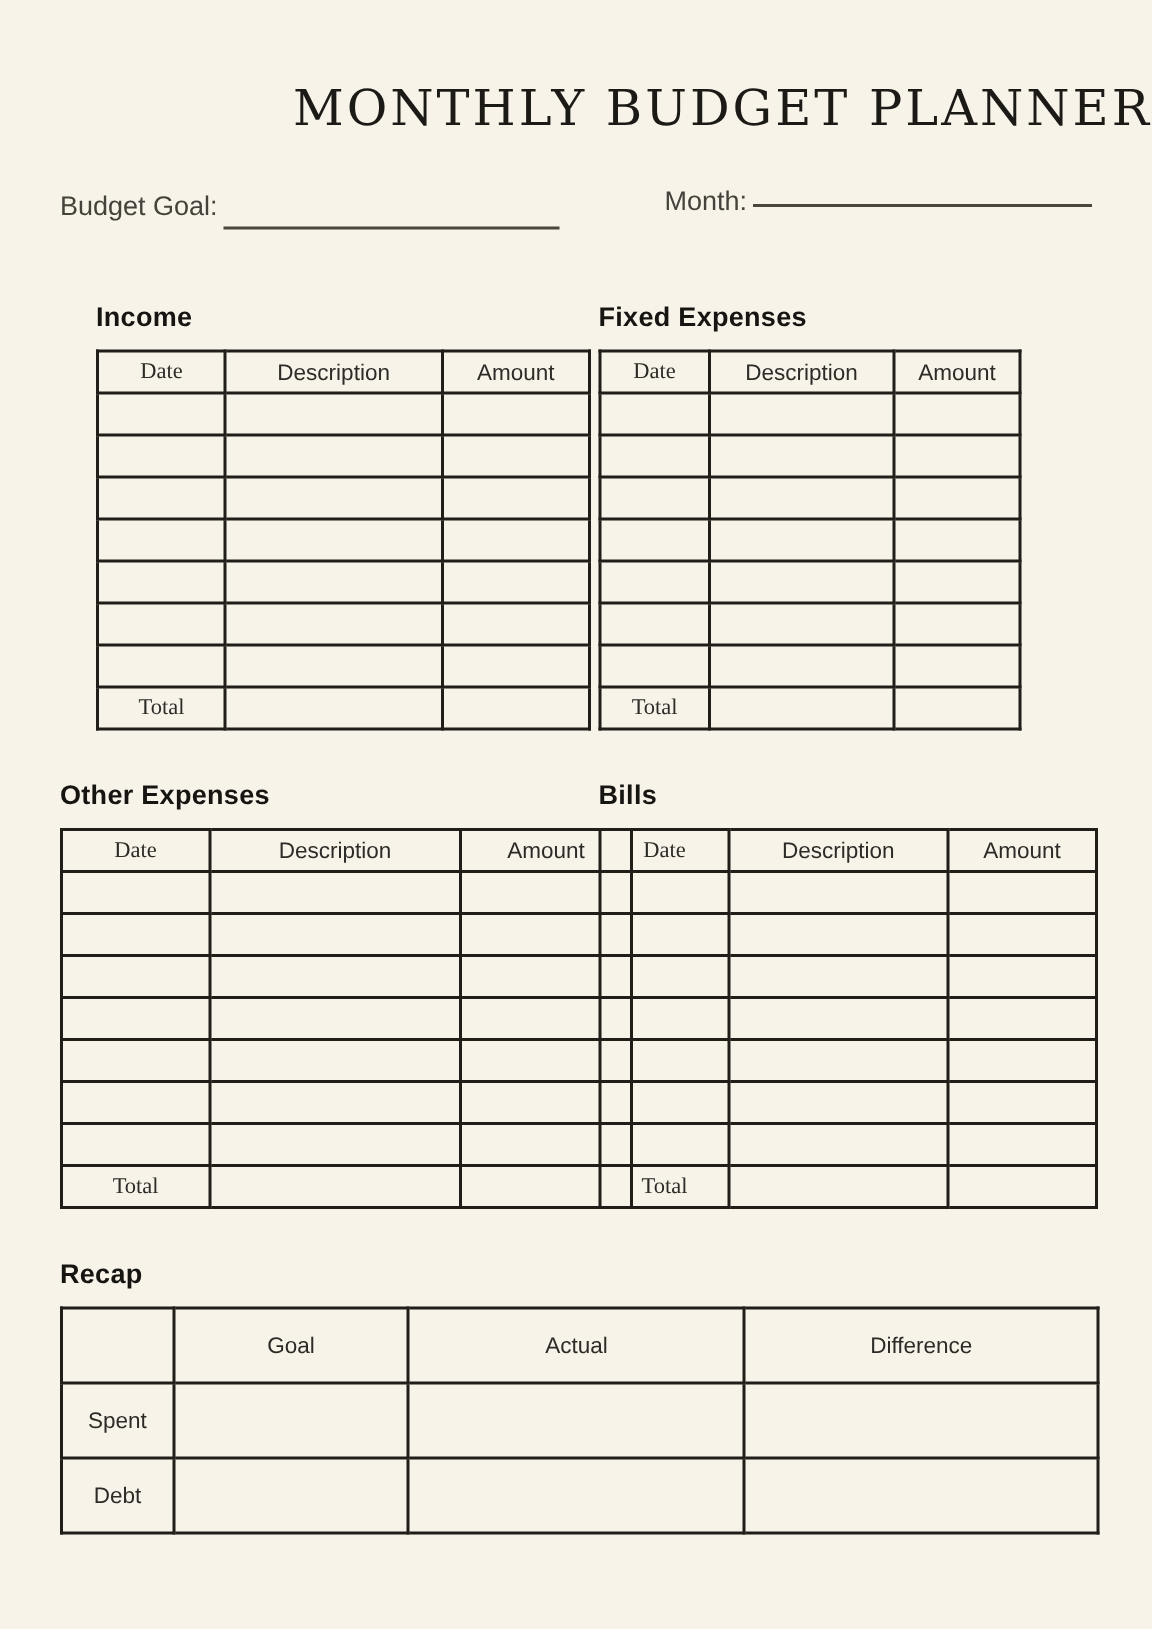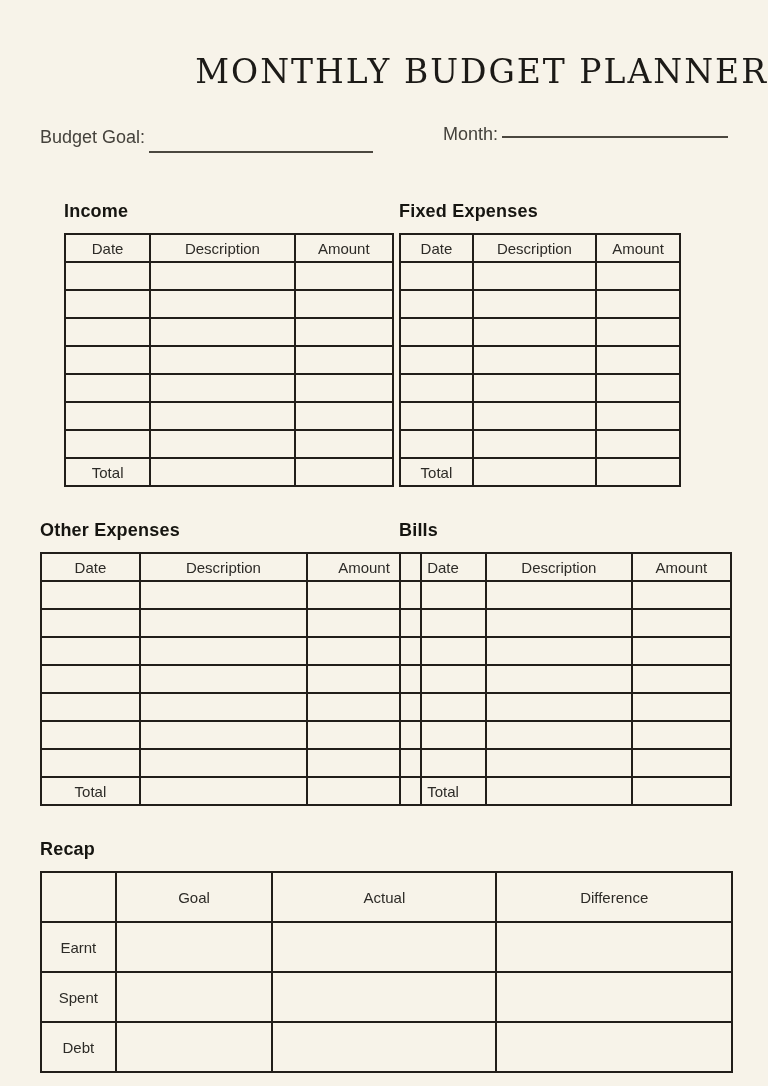--- a/index.html
+++ b/index.html
@@ -78,21 +78,21 @@
   th, td {
     border: 2px solid #211e1a;
     text-align: center;
     vertical-align: middle;
     font-size: 15px;
     font-weight: normal;
     color: #2d2b27;
     overflow: hidden;
   }
   .entry-table th, .entry-table td { height: 28px; }
-  .entry-table .col0 { width: 26%; }
+  .entry-table .col0 { width: 26%; font-family: Liberation Serif, serif; }
   .entry-table .col1 { width: 44%; }
   .entry-table .col2 { width: 30%; }
 
   .recap-table th, .recap-table td { height: 50px; }
   .recap-table .rcol0 { width: 10.8%; }
   .recap-table .rcol1 { width: 22.7%; }
   .recap-table .rcol2 { width: 32.4%; }
   .recap-table .rcol3 { width: 34.1%; }
 </style>
 </head>
@@ -338,26 +338,20 @@
         <thead>
           <tr>
             <th class="rcol0"></th>
             <th class="rcol1">Goal</th>
             <th class="rcol2">Actual</th>
             <th class="rcol3">Difference</th>
           </tr>
         </thead>
         <tbody>
           <tr>
-            <td class="rcol0">Earnt</td>
-            <td class="rcol1"></td>
-            <td class="rcol2"></td>
-            <td class="rcol3"></td>
-          </tr>
-          <tr>
             <td class="rcol0">Spent</td>
             <td class="rcol1"></td>
             <td class="rcol2"></td>
             <td class="rcol3"></td>
           </tr>
           <tr>
             <td class="rcol0">Debt</td>
             <td class="rcol1"></td>
             <td class="rcol2"></td>
             <td class="rcol3"></td>

